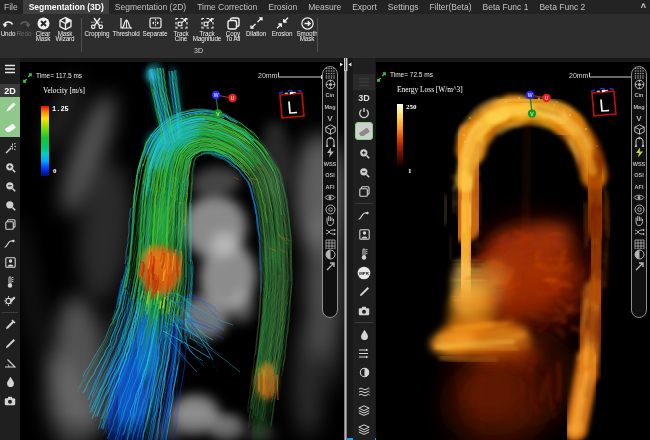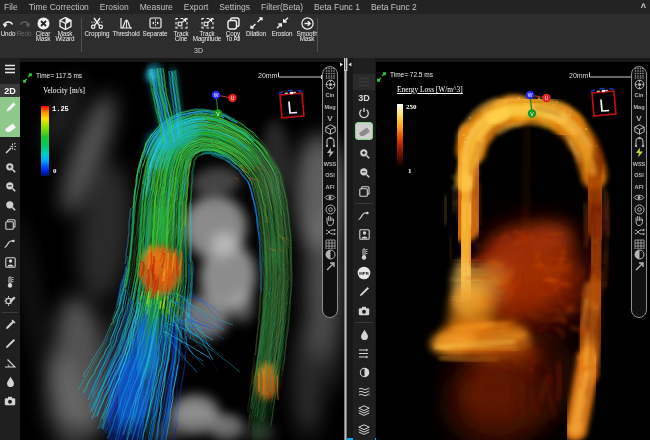--- a/index.html
+++ b/index.html
@@ -66,20 +66,22 @@
   #cbar2 { background:linear-gradient(180deg,#ffffff 0%,#ffeea0 10%,#ffd24d 22%,#ff9a1e 38%,#e65400 52%,#b02500 66%,#701000 80%,#3a0600 91%,#120100 100%); }
 
   svg { display:block; }
 </style>
 </head>
 <body>
 <div id="app">
 
   <div id="menubar">
     <div class="mi" style="padding-left:4px;">File</div>
+    <div class="mi active">Segmentation (3D)</div>
+    <div class="mi">Segmentation (2D)</div>
     <div class="mi">Time Correction</div>
     <div class="mi">Erosion</div>
     <div class="mi">Measure</div>
     <div class="mi">Export</div>
     <div class="mi">Settings</div>
     <div class="mi">Filter(Beta)</div>
     <div class="mi">Beta Func 1</div>
     <div class="mi">Beta Func 2</div>
     <div class="chev">˄</div>
   </div>
@@ -1501,21 +1503,21 @@
 <path d="M139 229 Q133 230 131 240" stroke="#d04808" stroke-width="2.1" opacity="0.56" fill="none" filter="url(#c2)"></path>
 <path d="M169 217 Q181 217 178 229" stroke="#e05a10" stroke-width="1.2" opacity="0.59" fill="none" filter="url(#c2)"></path>
 <path d="M125 254 Q123 244 135 237" stroke="#8a2004" stroke-width="2.5" opacity="0.46" fill="none" filter="url(#c2)"></path>
         </svg>
 <div class="ov" style="left:1px;top:10px;">
           <svg width="9" height="10" viewBox="0 0 9 10">
             <path d="M5.2 4 L8.2 1 M8.2 3.2 V1 H6 M3.8 6 L0.8 9 M0.8 6.8 V9 H3" stroke="#35c93f" stroke-width="1.3" fill="none"></path>
           </svg>
         </div>
 <div class="ov timetxt" style="left:14px;top:9px;">Time= 72.5 ms</div>
-<div class="ov cbtitle" style="left:21px;top:23px;text-decoration:underline;">Energy Loss [W/m^3]</div>
+<div class="ov cbtitle" style="left:21px;top:23px;">Energy Loss [W/m^3]</div>
 <div class="cbar" id="cbar2" style="left:21px;top:42px;height:62px;width:6px;"></div>
 <div class="ov cbnum" style="left:30px;top:41px;">250</div>
 <div class="ov cbnum" style="left:32px;top:105px;">1</div>
 <div class="ov mmtxt" style="left:193px;top:10px;">20mm</div>
 <svg width="44" height="8" viewBox="0 0 44 8" style="position:absolute;left:213px;top:10px;">
 <path d="M0.5 0.5 V5" stroke="#cfcfcf" stroke-width="1"></path>
           <path d="M0.5 5 H43.5" stroke="#cfcfcf" stroke-width="1"></path>
           <path d="M43.5 0.5 V5" stroke="#cfcfcf" stroke-width="1"></path>
         </svg>
 <svg width="46" height="40" viewBox="0 0 46 40" style="position:absolute;left:142px;top:23px;">

